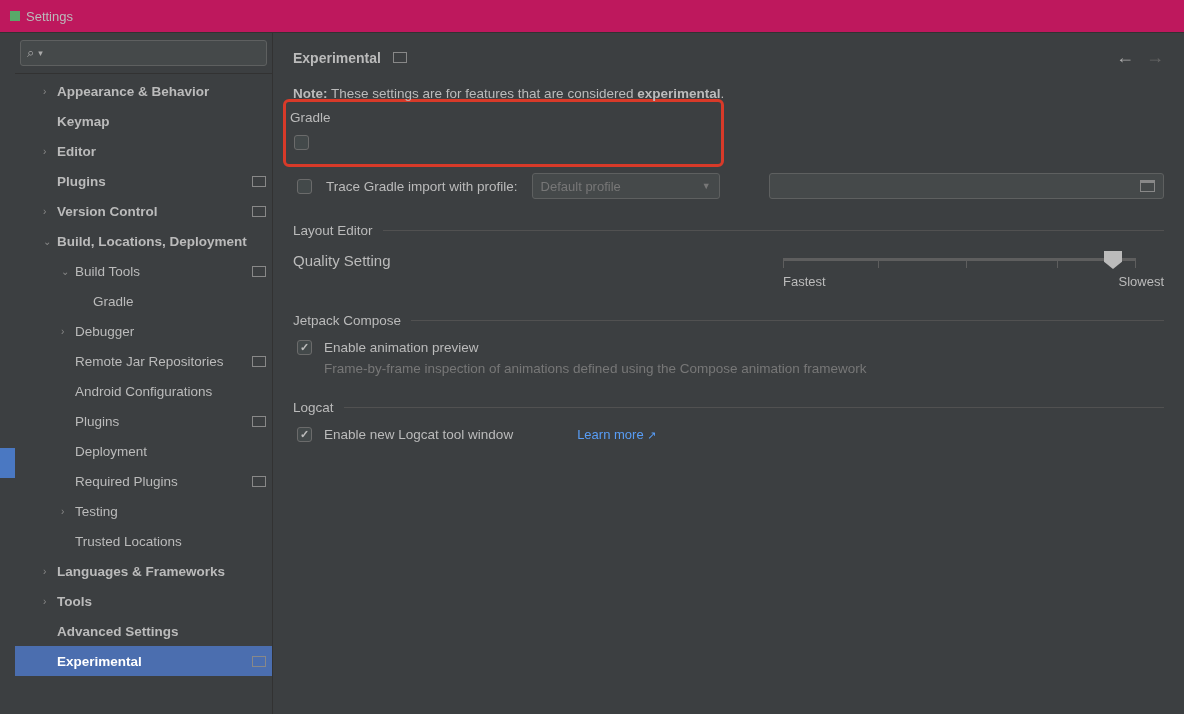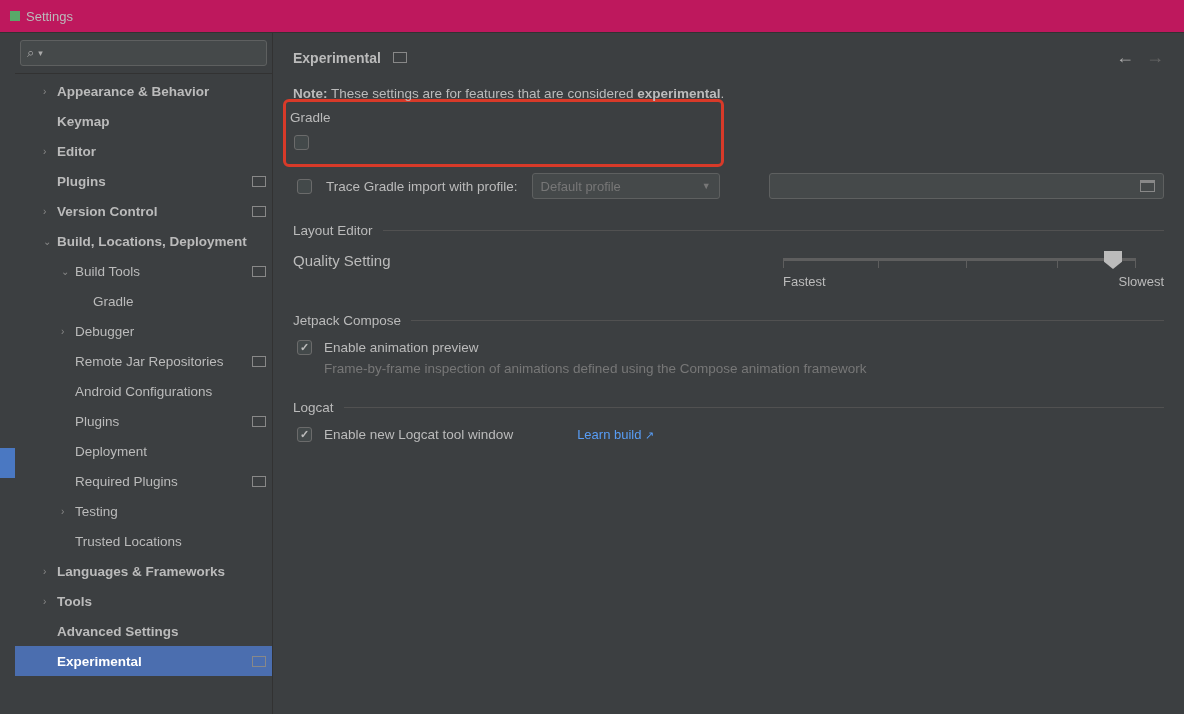--- a/index.html
+++ b/index.html
@@ -261,18 +261,18 @@
     </div>
 
     <div class="section-header">
       <span class="label">Logcat</span>
       <div class="line"></div>
     </div>
     <div class="checkbox-row">
       <span class="cb checked"></span>
       <span class="lbl">Enable new Logcat tool window</span>
       <span style="width:40px"></span>
-      <span class="link"><span>Learn build</span> <span class="ext">↗</span></span>
+      <span class="link"><span>Learn more</span> <span class="ext">↗</span></span>
     </div>
 
     <div class="watermark">CSDN @轻语积累</div>
   </div>
 </div>
 
 </body></html>

